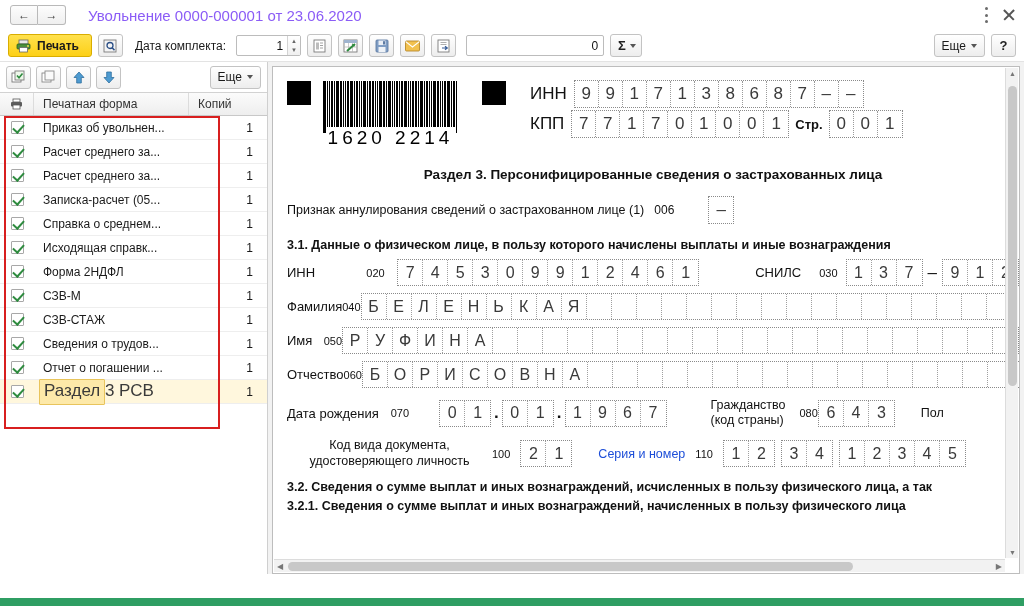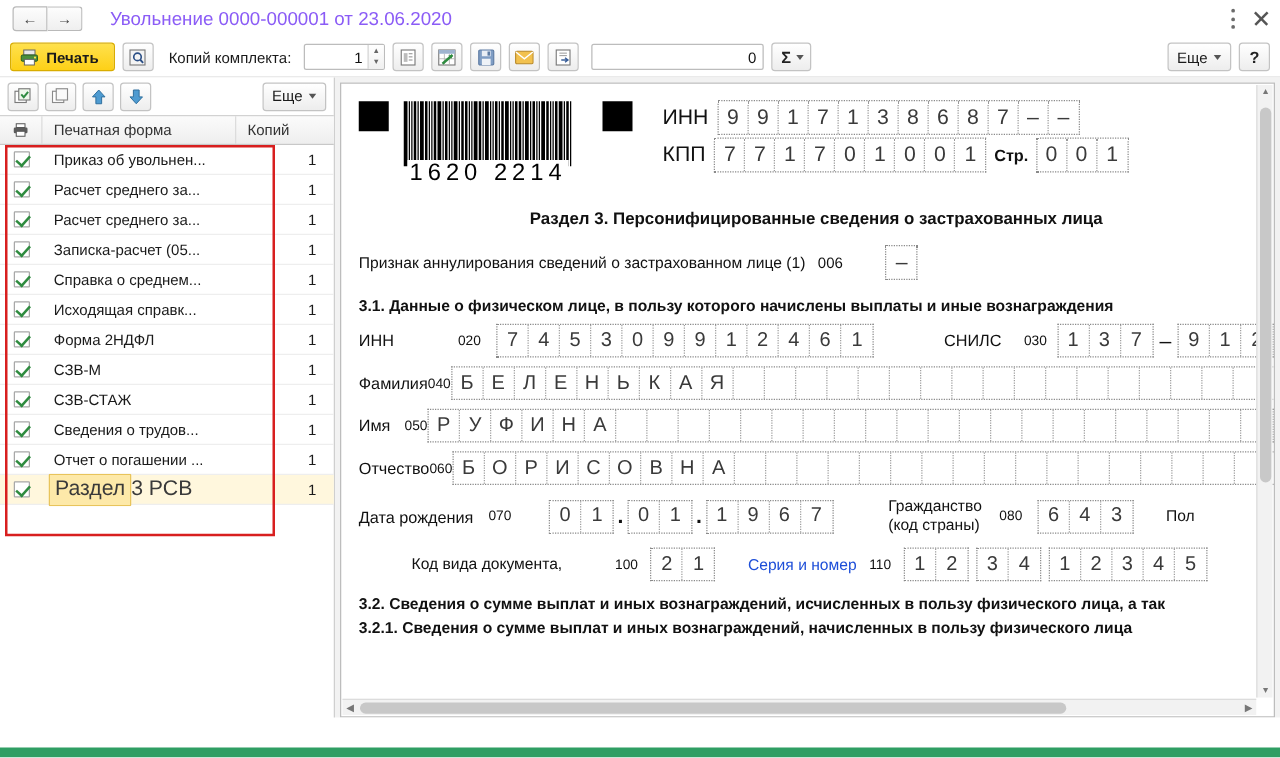--- a/index.html
+++ b/index.html
@@ -246,21 +246,21 @@
     </div>
 
     <div class="tbtn">
       <svg class="ic" width="14" height="14" viewBox="0 0 14 14">
         <rect x="1" y="1" width="12" height="12" fill="#f4f4f4" stroke="#7a7a7a" stroke-width="0.9"></rect>
         <circle cx="7" cy="6.5" r="3" fill="none" stroke="#2b4f86" stroke-width="1.3"></circle>
         <line x1="9.2" y1="8.8" x2="11.5" y2="11.3" stroke="#2b4f86" stroke-width="1.5"></line>
       </svg>
     </div>
 
-    <div class="tb-label">Копий комплекта:</div>
+    <div class="tb-label">Дата комплекта:</div>
     <div class="spin">
       <input readonly="" value="1" style="">
       <div class="arrows">
           <span>▲</span>
           <span>▼</span>
         </div>
     </div>
 
     <div class="tbtn">
       <svg class="ic" width="13" height="14" viewBox="0 0 13 14">
@@ -733,32 +733,33 @@
             <div class="cells-sm" id="bd-y">
                 <div class="cell-sm">1</div>
                 <div class="cell-sm">9</div>
                 <div class="cell-sm">6</div>
                 <div class="cell-sm">7</div>
               </div>
             <div style="margin-left:44px;line-height:1.2;">
               <div style="font-size:12.5px;color:#111;">Гражданство</div>
               <div style="font-size:12.5px;color:#111;">(код страны)</div>
             </div>
-            <div class="fcode" style="width:auto;margin-left:14px;margin-right:12px;">080</div>
+            <div class="fcode" style="width:auto;margin-left:14px;">080</div>
             <div class="cells-sm" id="citiz">
                 <div class="cell-sm">6</div>
                 <div class="cell-sm">4</div>
                 <div class="cell-sm">3</div>
               </div>
             <div style="font-size:12.5px;color:#111;margin-left:26px;">Пол</div>
           </div>
 
           <div class="form-row" style="margin-top:10px;text-align:center;">
             <div style="line-height:1.25;width:205px;">
               <div style="font-size:12.5px;color:#111;">Код вида документа,</div>
+              <div style="font-size:12.5px;color:#111;">удостоверяющего личность</div>
             </div>
             <div class="fcode" style="width:auto;margin-right:10px;">100</div>
             <div class="cells-sm" id="dcode">
                 <div class="cell-sm">2</div>
                 <div class="cell-sm">1</div>
               </div>
             <div style="font-size:12.5px;color:#1d4ed8;margin-left:26px;">Серия и номер</div>
             <div class="fcode" style="width:auto;margin-left:10px;margin-right:10px;">110</div>
             <div class="cells-sm" id="ds1">
                 <div class="cell-sm">1</div>

